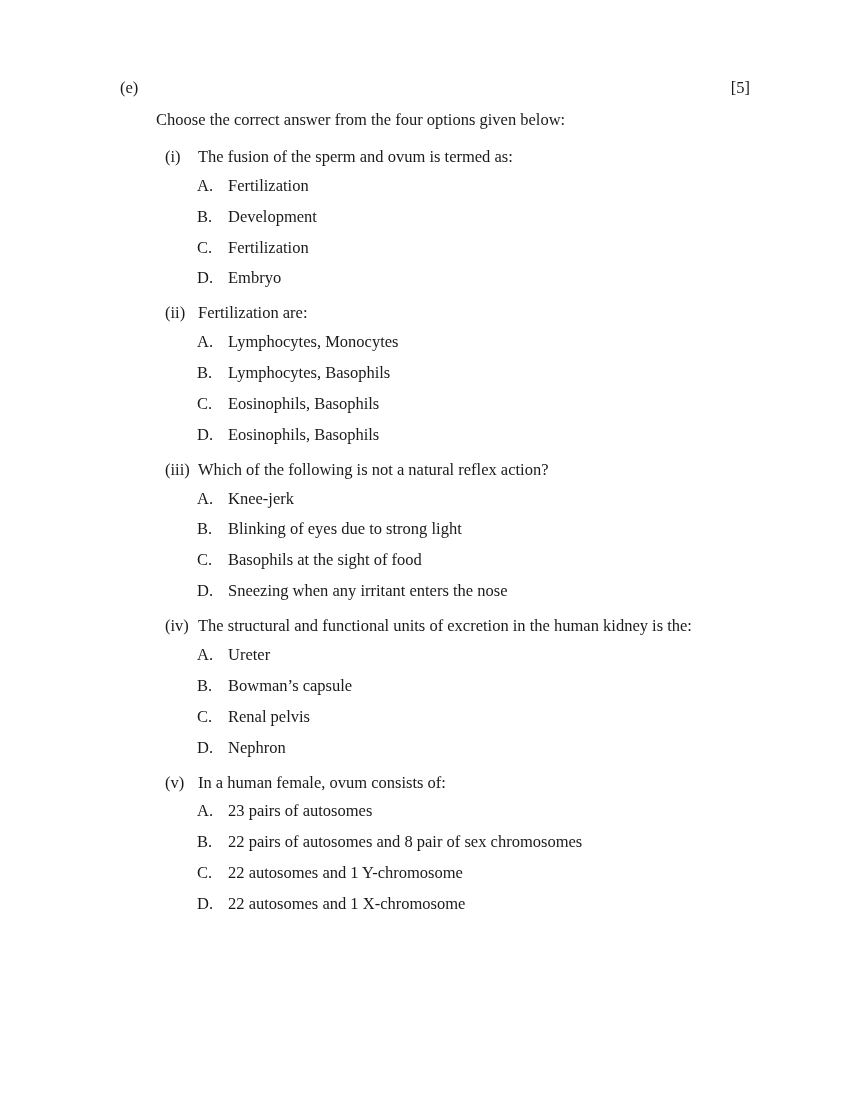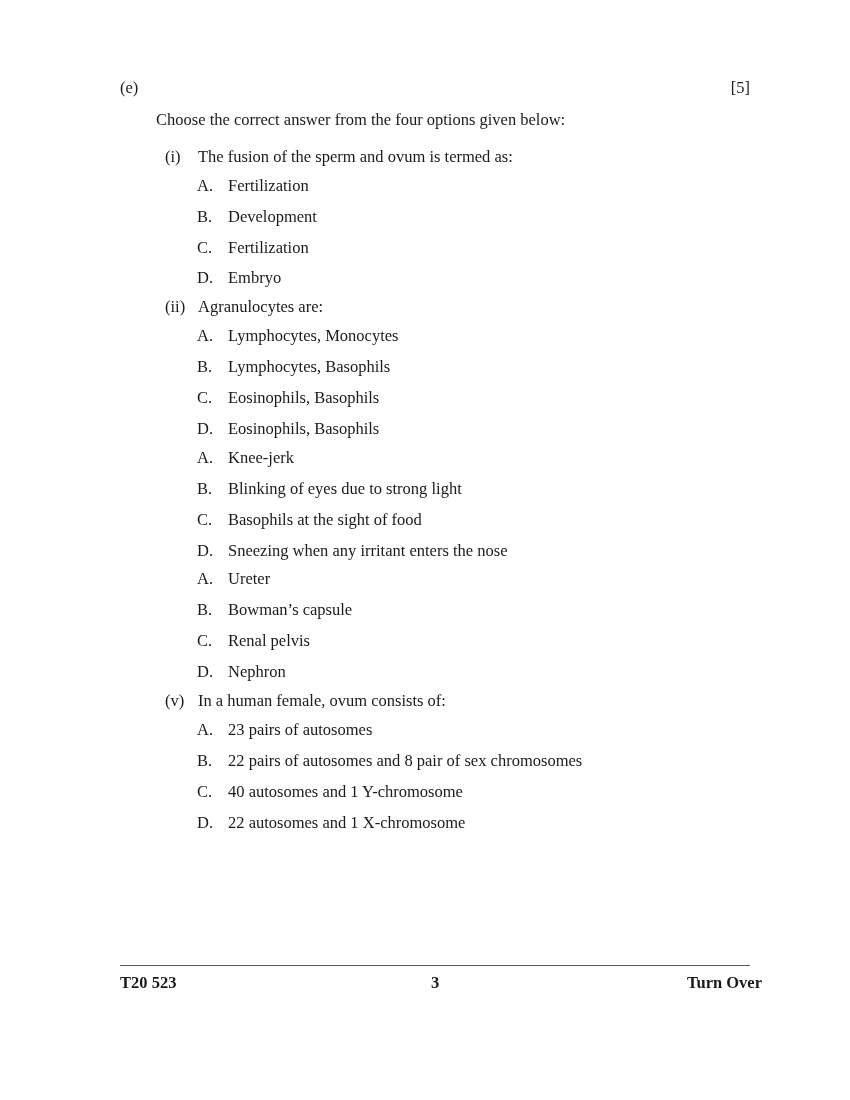--- a/index.html
+++ b/index.html
@@ -49,21 +49,21 @@
     position: absolute;
     right: 0;
     top: 0;
     width: 40px;
     text-align: right;
     font-size: 16.5px;
   }
 
   
   .question {
-    margin-top: 8px;
+    margin-top: 14px;
     padding-left: 45px;
   }
   .question.first {
     margin-top: 16px;
   }
 
   .q-row {
     display: flex;
     align-items: flex-start;
     font-size: 16.5px;
@@ -175,21 +175,21 @@
             </div>
             <div class="option-row">
               <span class="opt-letter">D.</span>
               <span class="opt-text">Embryo</span>
             </div>
           </div>
         </div>
         <div class="question">
           <div class="q-row">
             <span class="q-num">(ii)</span>
-            <span class="q-text">Agranulocytes are:</span>
+            <span class="q-text">Fertilization are:</span>
           </div>
           <div class="options">
             <div class="option-row">
               <span class="opt-letter">A.</span>
               <span class="opt-text">Lymphocytes, Monocytes</span>
             </div>
             <div class="option-row">
               <span class="opt-letter">B.</span>
               <span class="opt-text">Lymphocytes, Basophils</span>
             </div>
@@ -197,40 +197,48 @@
               <span class="opt-letter">C.</span>
               <span class="opt-text">Eosinophils, Basophils</span>
             </div>
             <div class="option-row">
               <span class="opt-letter">D.</span>
               <span class="opt-text">Eosinophils, Basophils</span>
             </div>
           </div>
         </div>
         <div class="question">
+          <div class="q-row">
+            <span class="q-num">(iii)</span>
+            <span class="q-text">Which of the following is not a natural reflex action?</span>
+          </div>
           <div class="options">
             <div class="option-row">
               <span class="opt-letter">A.</span>
               <span class="opt-text">Knee-jerk</span>
             </div>
             <div class="option-row">
               <span class="opt-letter">B.</span>
               <span class="opt-text">Blinking of eyes due to strong light</span>
             </div>
             <div class="option-row">
               <span class="opt-letter">C.</span>
               <span class="opt-text">Basophils at the sight of food</span>
             </div>
             <div class="option-row">
               <span class="opt-letter">D.</span>
               <span class="opt-text">Sneezing when any irritant enters the nose</span>
             </div>
           </div>
         </div>
         <div class="question">
+          <div class="q-row">
+            <span class="q-num">(iv)</span>
+            <span class="q-text">The structural and functional units of excretion in the human kidney is the:</span>
+          </div>
           <div class="options">
             <div class="option-row">
               <span class="opt-letter">A.</span>
               <span class="opt-text">Ureter</span>
             </div>
             <div class="option-row">
               <span class="opt-letter">B.</span>
               <span class="opt-text">Bowman’s capsule</span>
             </div>
             <div class="option-row">
@@ -252,34 +260,26 @@
             <div class="option-row">
               <span class="opt-letter">A.</span>
               <span class="opt-text">23 pairs of autosomes</span>
             </div>
             <div class="option-row">
               <span class="opt-letter">B.</span>
               <span class="opt-text">22 pairs of autosomes and 8 pair of sex chromosomes</span>
             </div>
             <div class="option-row">
               <span class="opt-letter">C.</span>
-              <span class="opt-text">40 autosomes and 1 Y-chromosome</span>
+              <span class="opt-text">22 autosomes and 1 Y-chromosome</span>
             </div>
             <div class="option-row">
               <span class="opt-letter">D.</span>
               <span class="opt-text">22 autosomes and 1 X-chromosome</span>
             </div>
           </div>
         </div>
       </div>
 
   </div>
 
-  <div class="footer">
-    <div class="footer-rule"></div>
-    <div class="footer-row">
-      <span class="footer-left">T20 523</span>
-      <span class="footer-center">3</span>
-      <span class="footer-right">Turn Over</span>
-    </div>
-  </div>
 
 </div>
 
 </body></html>

